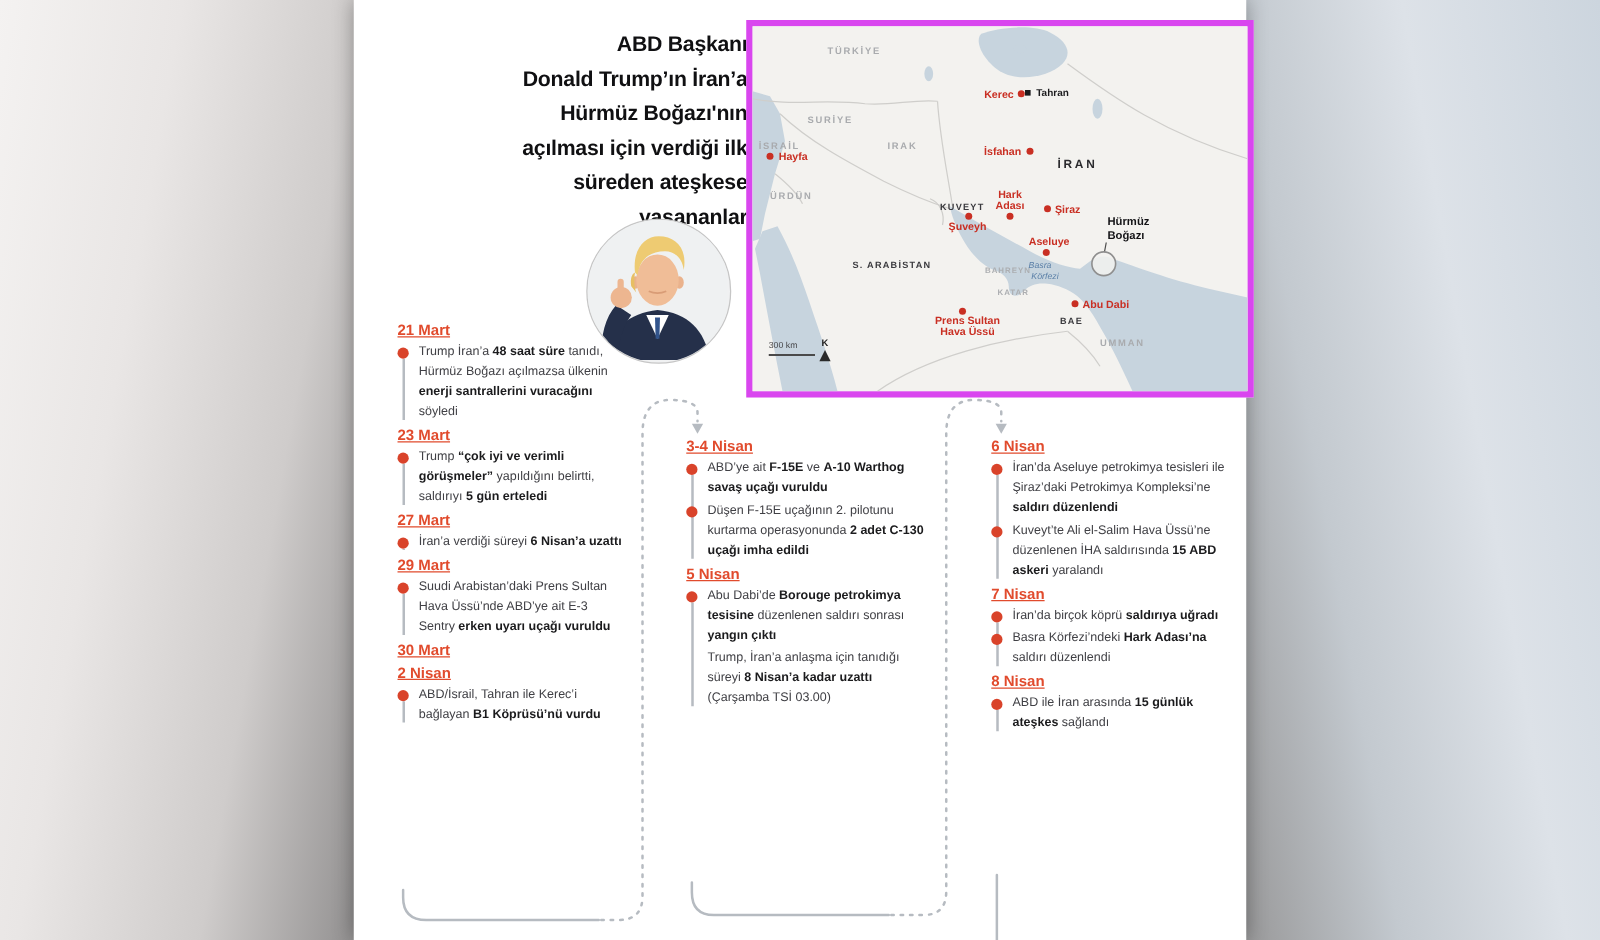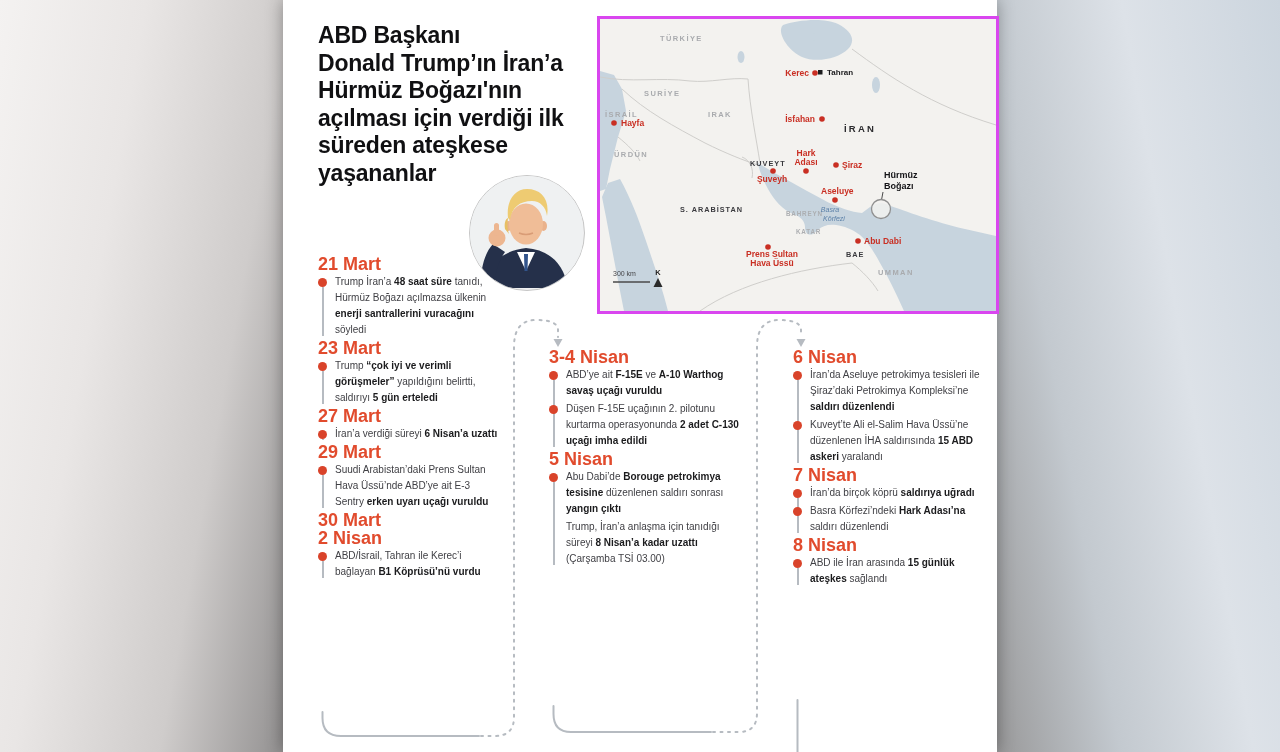--- a/index.html
+++ b/index.html
@@ -5,46 +5,46 @@
   html,body{margin:0;padding:0;}
   .stage{position:relative;width:1280px;height:752px;overflow:hidden;
          font-family:"Liberation Sans","DejaVu Sans",sans-serif;background:#d6d4d3;}
   .bg-left{position:absolute;left:0;top:0;width:285px;height:752px;
     background:linear-gradient(100deg,#f4f2f1 0%,#e9e6e5 35%,#cfcccb 70%,#969494 98%);}
   .bg-right{position:absolute;left:995px;top:0;width:285px;height:752px;
     background:linear-gradient(80deg,#9a9a9b 1%,#c3c9cf 30%,#dde2e8 62%,#ccd5de 100%);}
   .panel{position:absolute;left:283px;top:0;width:714px;height:752px;background:#ffffff;
     box-shadow:0 0 16px rgba(0,0,0,.35);}
   
-  .title{position:absolute;left:35px;top:22px;width:280px;font-size:23px;line-height:27.5px;
-    font-weight:700;color:#101012;letter-spacing:-0.2px;}
+  .title{position:absolute;left:35px;top:22px;width:280px;font-size:17px;line-height:27.5px;
+    font-weight:700;color:#101012;letter-spacing:-0.2px;text-align:right;}
   
   .photo{position:absolute;left:186px;top:175px;width:114px;height:114px;border-radius:50%;
     overflow:hidden;border:1px solid #c6c6c6;background:#f0f1f2;z-index:3;}
   
   .map{position:absolute;left:314px;top:16px;width:396px;height:292px;background:#f6f5f3;
-    border:3px solid #d946ef;}
+    border:5px solid #d946ef;}
   .map svg{display:block;}
   .m-gray{fill:#a9abae;font-size:7.5px;letter-spacing:1.4px;font-weight:700;}
   .m-grays{fill:#acaeb1;font-size:6.3px;letter-spacing:0.8px;font-weight:700;}
   .m-dark{fill:#2b2b2e;font-size:9.5px;letter-spacing:2.2px;font-weight:700;}
   .m-dark2{fill:#3a3a3e;font-size:7.3px;letter-spacing:1px;font-weight:700;}
   .m-red{fill:#c92f23;font-size:8.5px;font-weight:700;}
   .m-black{fill:#1b1b1d;font-size:8px;font-weight:700;}
   .m-strait{fill:#141417;font-size:9px;font-weight:700;}
   .m-sea{fill:#5c80a8;font-size:7px;font-style:italic;}
   .m-scale{fill:#47474a;font-size:7px;}
   .m-k{fill:#222;font-size:7.5px;font-weight:700;}
   
   .col{position:absolute;width:192px;}
   #col-0{left:35px;top:256px;width:182px;}
   #col-1{left:266px;top:349px;width:196px;}
   #col-2{left:510px;top:349px;width:196px;}
   .group{position:relative;margin-bottom:2px;}
-  .gdate{font-size:18px;line-height:16px;font-weight:700;color:#e14b2d;margin-bottom:2px;}
+  .gdate{font-size:12px;line-height:16px;font-weight:700;color:#e14b2d;margin-bottom:2px;text-decoration:underline;}
   .gitems{position:relative;padding-left:17px;}
   .grail{position:absolute;left:3.5px;top:31px;bottom:2px;width:2px;background:#b6bbc1;}
   .item{position:relative;font-size:10px;line-height:16px;color:#404045;margin-bottom:2px;z-index:1;}
   .item b{color:#1b1b1d;}
   .item.bl:before{content:"";position:absolute;left:-17px;top:3.5px;width:9px;height:9px;
     border-radius:50%;background:#d9432a;}
   
   .connect{position:absolute;left:0;top:0;pointer-events:none;z-index:0;}
 </style>
 </head>

